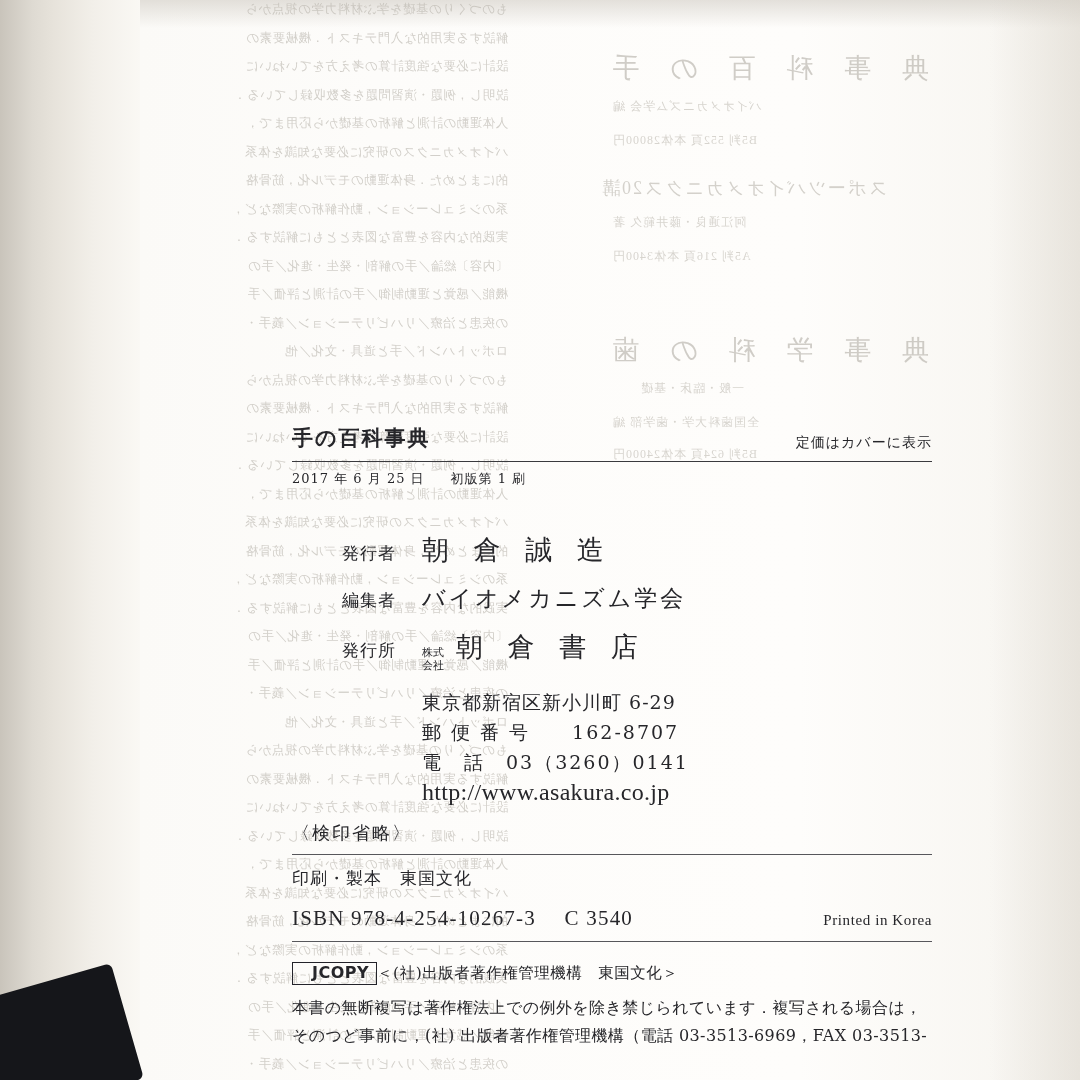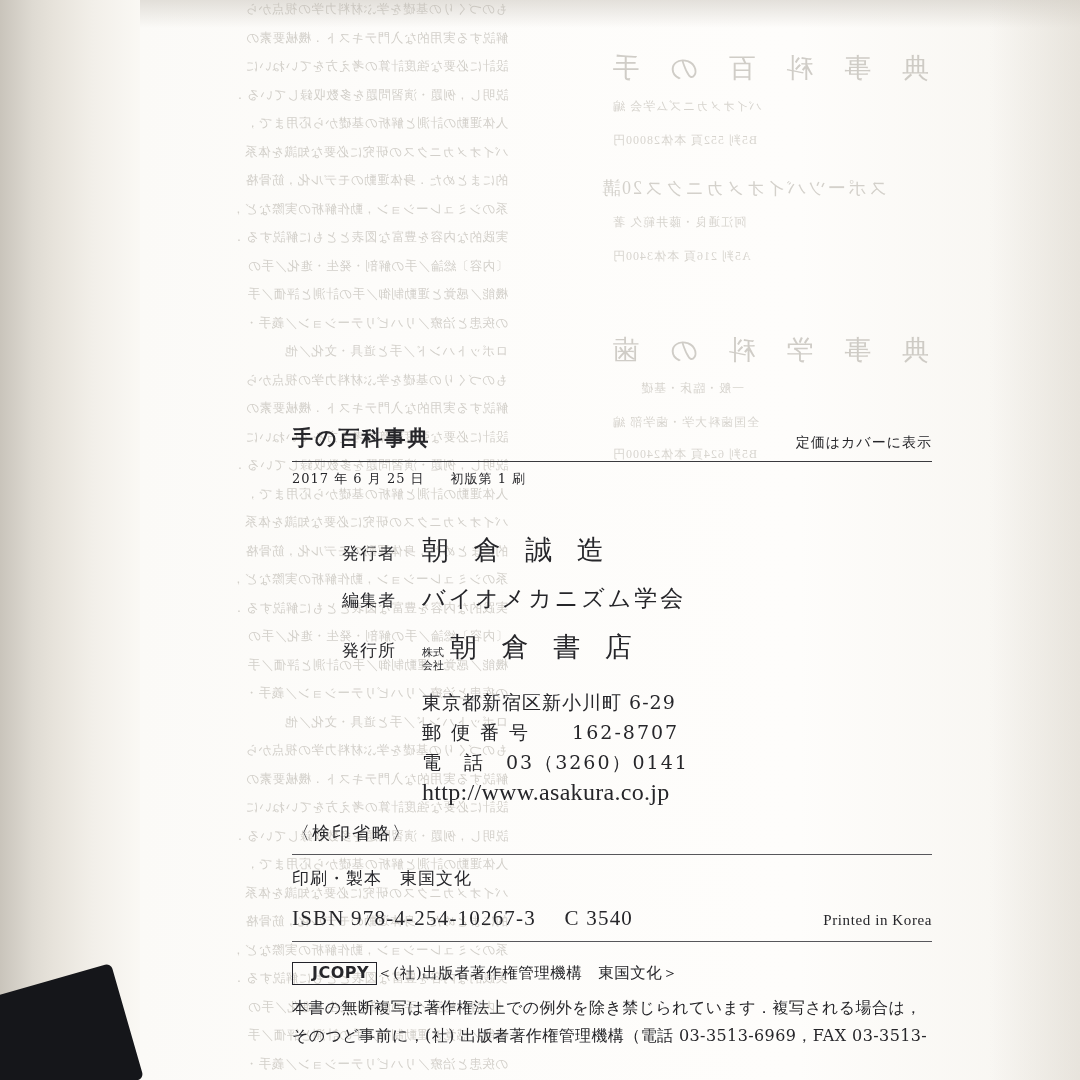--- a/index.html
+++ b/index.html
@@ -164,21 +164,21 @@
     font-size: 27px;
     letter-spacing: 8px;
     font-weight: 500;
   }
   .corp-mark {
     display: inline-block;
     font-size: 11px;
     line-height: 13px;
     letter-spacing: 0;
     vertical-align: 2px;
-    margin-right: 6px;
+    margin-right: 12px;
     text-align: center;
   }
 
   .address {
     margin-top: 10px;
     margin-left: 130px;
     font-size: 19px;
     line-height: 30px;
     letter-spacing: 1px;
     font-family: "DejaVu Serif", serif;

